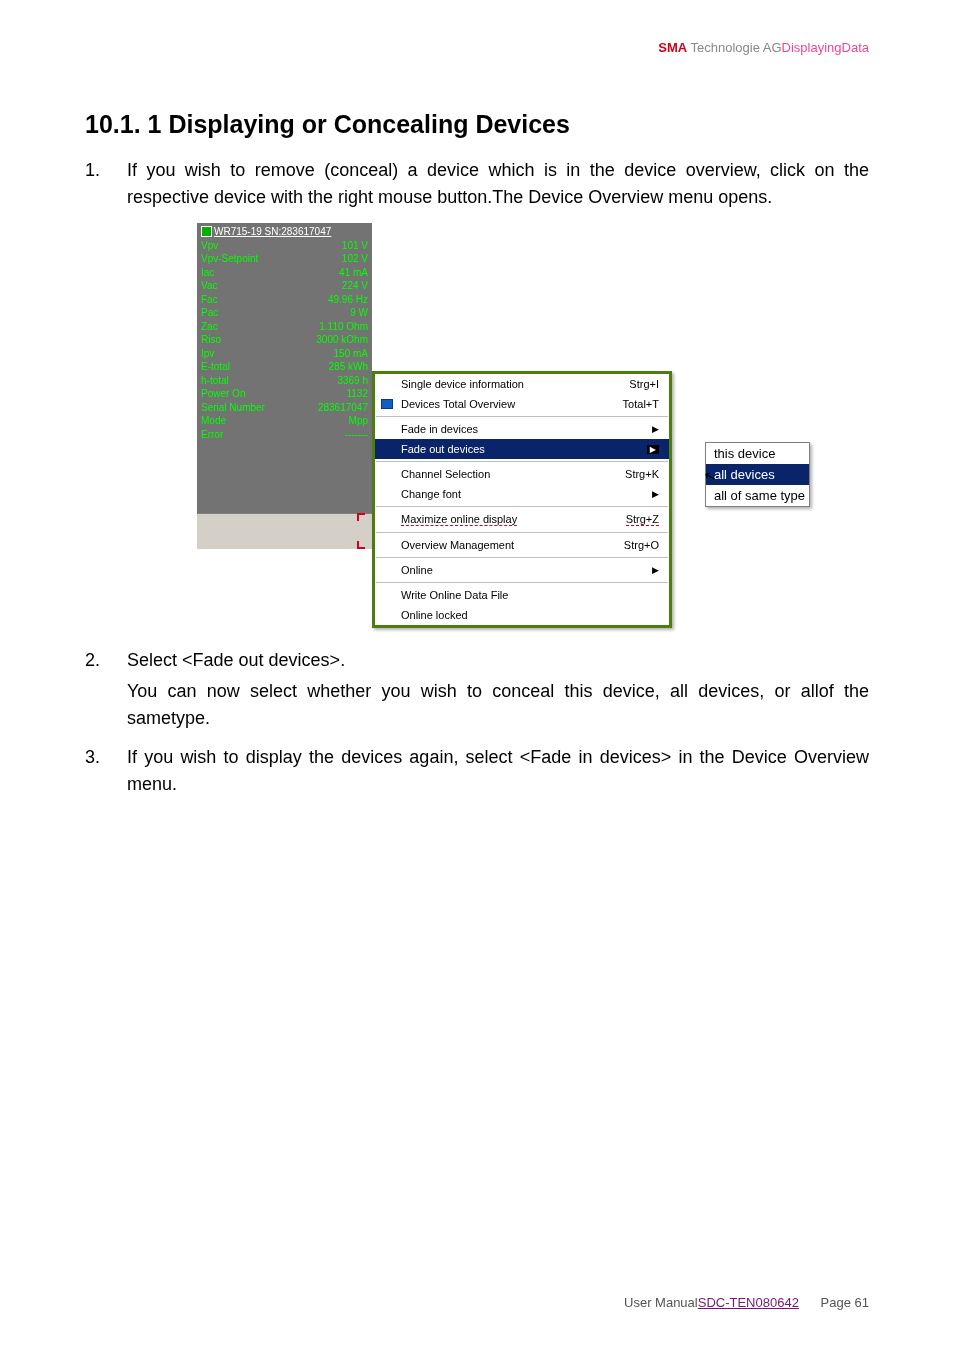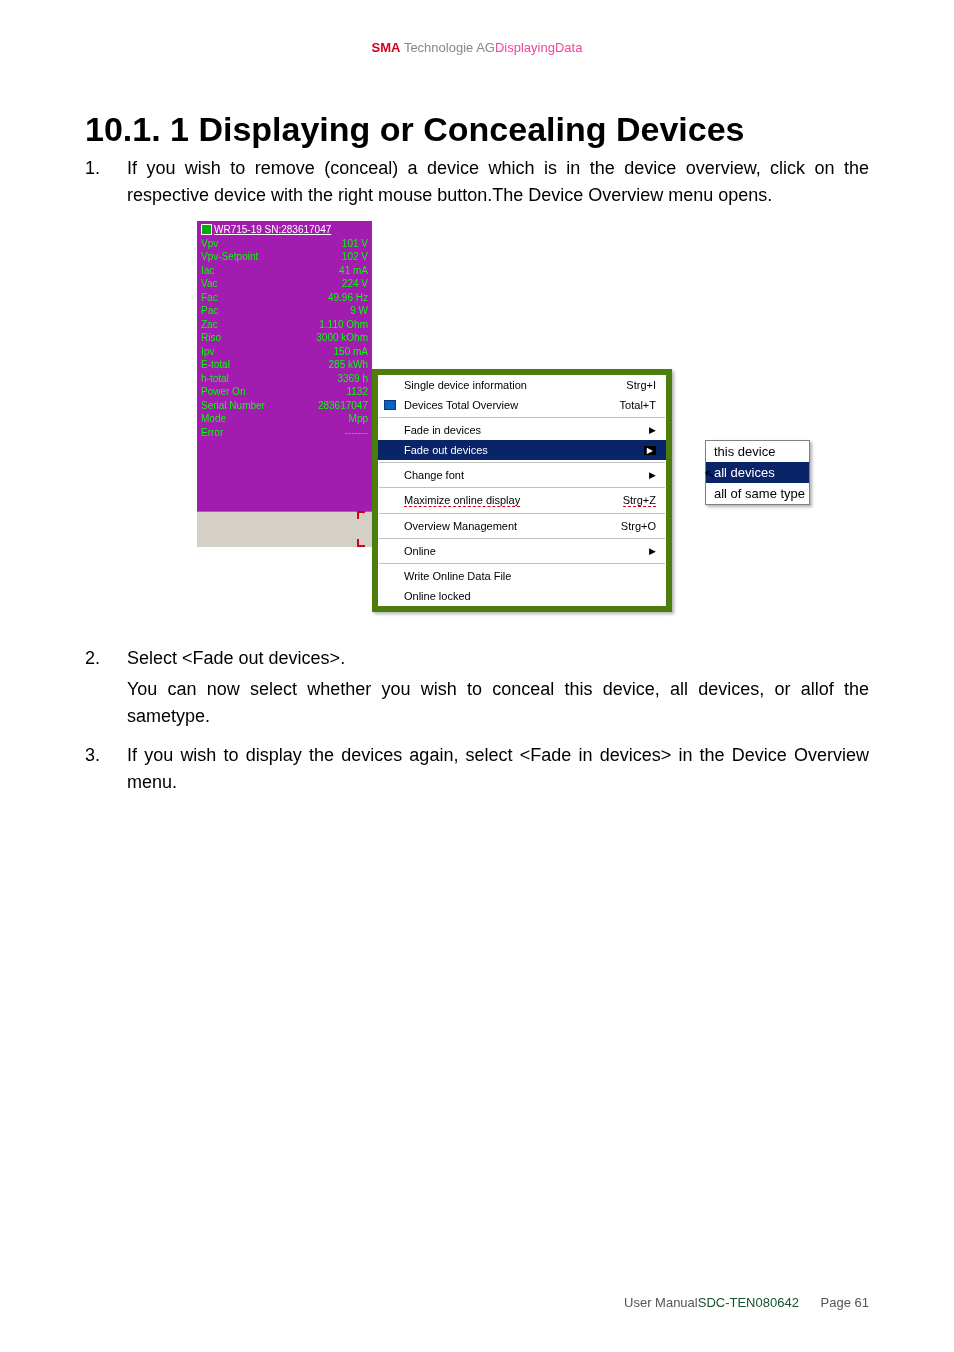--- a/index.html
+++ b/index.html
@@ -9,31 +9,31 @@
     background: #fff;
     font-family: Arial, Helvetica, sans-serif;
     position: relative;
     color: #000;
   }
   .page {
     padding: 40px 85px 0 85px;
   }
   .header {
     display: flex;
-    justify-content: center;
+    justify-content: flex-end;
     font-size: 13px;
     color: #888;
     margin-bottom: 55px;
   }
   .header .left b { color: #d0021b; font-weight: bold; }
   .header .right { color: #ec4899; }
   h1.title {
-    font-size: 34px;
+    font-size: 25px;
     font-weight: bold;
-    margin-bottom: 6px;
+    margin-bottom: 18px;
   }
   .step {
     display: flex;
     margin-bottom: 12px;
     font-size: 18px;
     line-height: 1.5;
   }
   .step .num {
     width: 42px;
     flex-shrink: 0;
@@ -53,21 +53,21 @@
   .figure {
     position: relative;
     width: 560px;
     height: 400px;
   }
   .device-panel {
     position: absolute;
     left: 0; top: 0;
     width: 175px;
     height: 290px;
-    background: #a21caf;
+    background: #737373;
     color: #00ff00;
     font-family: "MS Sans Serif", Arial, sans-serif;
     font-size: 10px;
     padding: 2px 4px;
     line-height: 1.35;
   }
   .device-panel .rowp {
     display: flex;
     justify-content: space-between;
     white-space: nowrap;
@@ -95,21 +95,21 @@
   }
   .corner1 { position:absolute; width:8px; height:8px; border-top:2px solid #d0021b; border-left:2px solid #d0021b; }
   .corner2 { position:absolute; width:8px; height:8px; border-bottom:2px solid #d0021b; border-left:2px solid #d0021b; }
 
   .context-menu {
     position: absolute;
     left: 175px;
     top: 148px;
     width: 300px;
     background: #fff;
-    border: 6px solid #4d7c0f;
+    border: 3px solid #4d7c0f;
     font-family: Tahoma, Arial, sans-serif;
     font-size: 11px;
     box-shadow: 2px 2px 3px rgba(0,0,0,0.3);
   }
   .menu-item {
     display: flex;
     justify-content: space-between;
     align-items: center;
     padding: 4px 10px 4px 26px;
     position: relative;
@@ -174,21 +174,21 @@
   .footer {
     position: absolute;
     bottom: 42px;
     left: 85px;
     right: 85px;
     display: flex;
     justify-content: flex-end;
     font-size: 13px;
     color: #555;
   }
-  .footer .mid { color: #14532d; }
+  .footer .mid { color: #701a75; text-decoration: underline; }
 </style>
 </head>
 <body>
 
 <div class="page">
   <div class="header">
     <div class="left">
       <b>SMA</b><span> Technologie AG</span>
     </div>
     <div class="right">DisplayingData</div>
@@ -286,20 +286,24 @@
         <div class="menu-sep"></div>
         <div class="menu-item">
           <span>Fade in devices</span>
             <span class="arrow">▶</span>
         </div>
         <div class="menu-item hl">
           <span>Fade out devices</span>
             <span class="arrow-hl">▶</span>
         </div>
         <div class="menu-sep"></div>
+        <div class="menu-item">
+          <span>Channel Selection</span>
+            <span>Strg+K</span>
+        </div>
         <div class="menu-item">
           <span>Change font</span>
             <span class="arrow">▶</span>
         </div>
         <div class="menu-sep"></div>
         <div class="menu-item">
           <span class="dash-under">Maximize online display</span>
             <span class="dash-under">Strg+Z</span>
         </div>
         <div class="menu-sep"></div>

